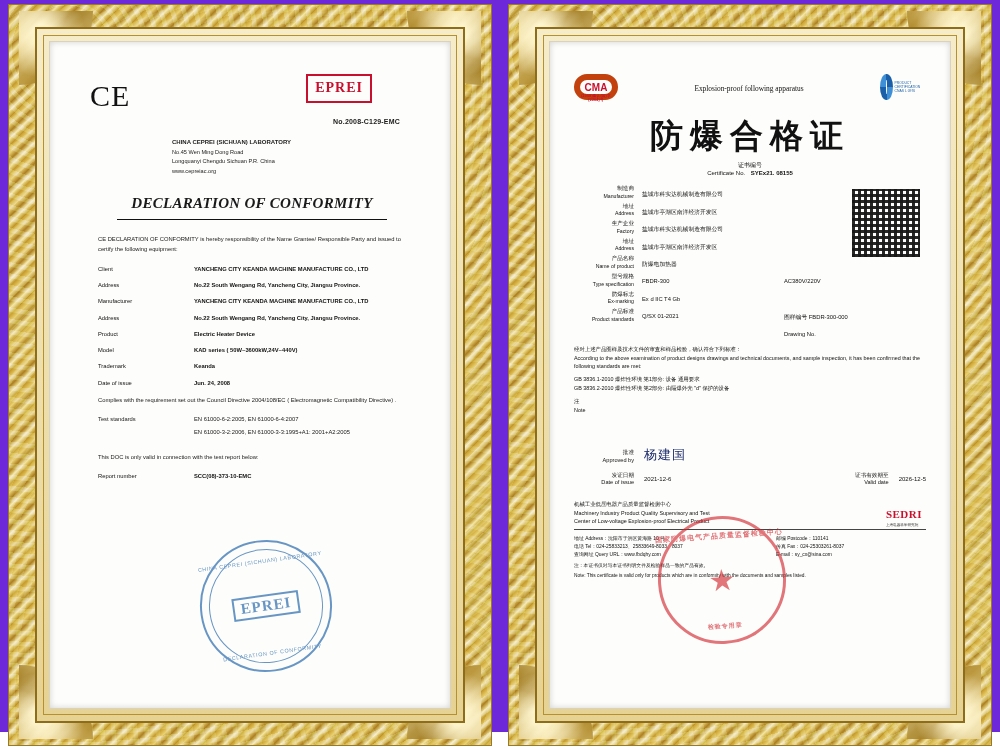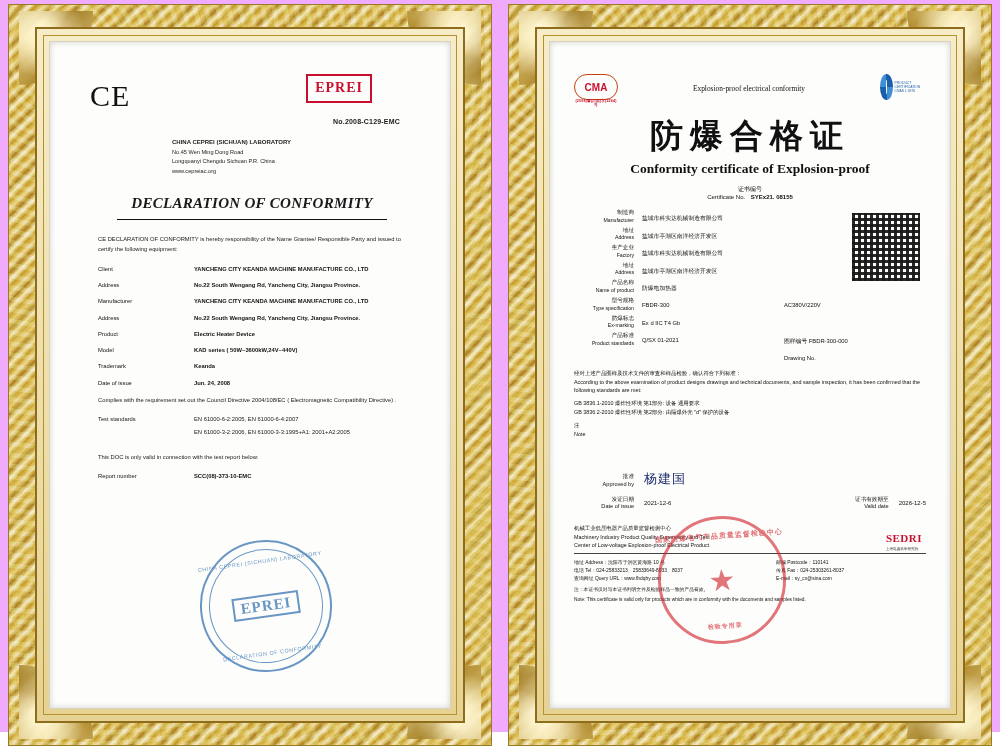--- a/index.html
+++ b/index.html
@@ -6,21 +6,21 @@
   html, body {
     margin: 0; padding: 0;
     width: 1000px; height: 750px;
     background: #ffffff;
     font-family: "Liberation Sans", sans-serif;
   }
   .page {
     position: relative;
     width: 1000px; height: 732px;
     display: flex;
-    background: #f0abfc;
+    background: #6d28d9;
   }
 
   
   .cert {
     position: relative;
     height: 750px;
     padding: 0;
     overflow: hidden;
   }
   .cert.left  { width: 500px; }
@@ -241,21 +241,21 @@
     color: #111;
   }
   .r-head {
     display: flex;
     align-items: center;
     justify-content: space-between;
     height: 46px;
   }
   .cma {
     width: 44px; height: 26px;
-    border: 1px solid #c2410c;
+    border: 6px solid #c2410c;
     border-radius: 13px;
     color: #c8102e;
     font-weight: bold;
     font-size: 10px;
     display: flex; align-items: center; justify-content: center;
     position: relative;
   }
   .cma-sub {
     position: absolute;
     bottom: -8px; left: 0; right: 0;
@@ -547,30 +547,29 @@
       <div class="paper">
 
         <div class="doc-r">
 
           <div class="r-head">
             <div class="cma">
               <span>CMA</span>
               <span class="cma-sub">(2008)量认(国)字(2264)号</span>
             </div>
             <div class="r-head-mid">
-              <div class="r-head-en">Explosion-proof electrical conformity</div>
+              <div class="r-head-en">Explosion-proof following apparatus</div>
             </div>
             <div class="cnas">
               <div class="cnas-circle"></div>
               <div class="cnas-text">PRODUCT CERTIFICATION CNAS L 0976</div>
             </div>
           </div>
 
           <div class="big-cn">防爆合格证</div>
-          <div class="big-en">Conformity certificate of Explosion-proof</div>
 
           <div class="certno">
             <span class="cn">证书编号</span>
             <span>Certificate No.</span>
             <span class="val">SYEx21. 08155</span>
           </div>
 
           <div class="r-body">
             <div class="qr"></div>
 

